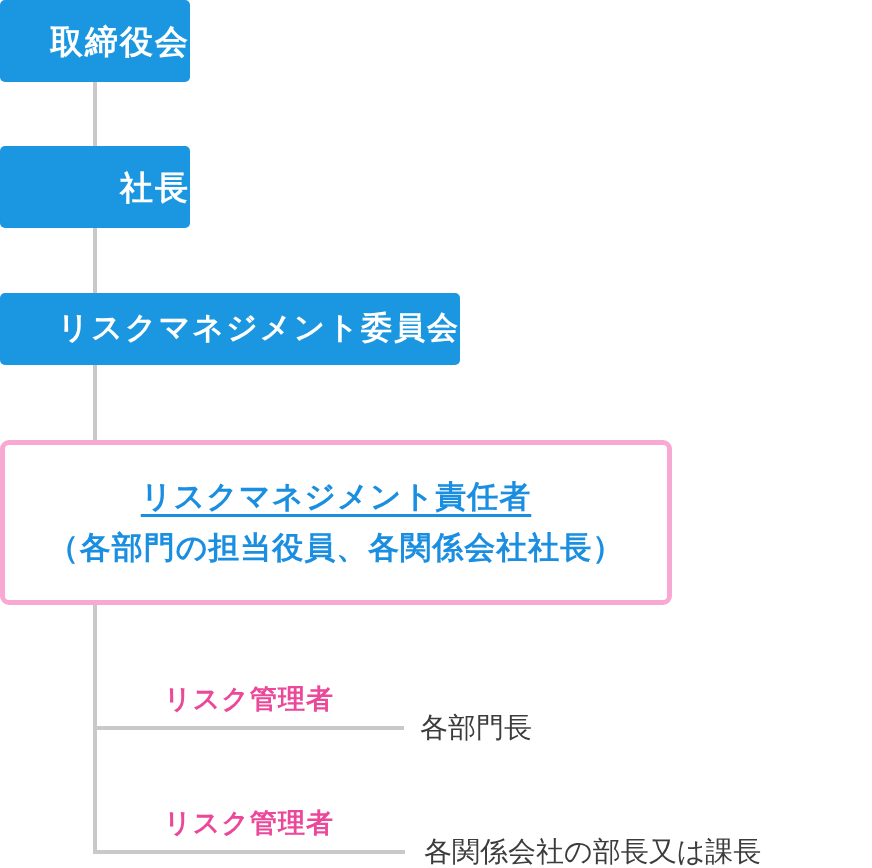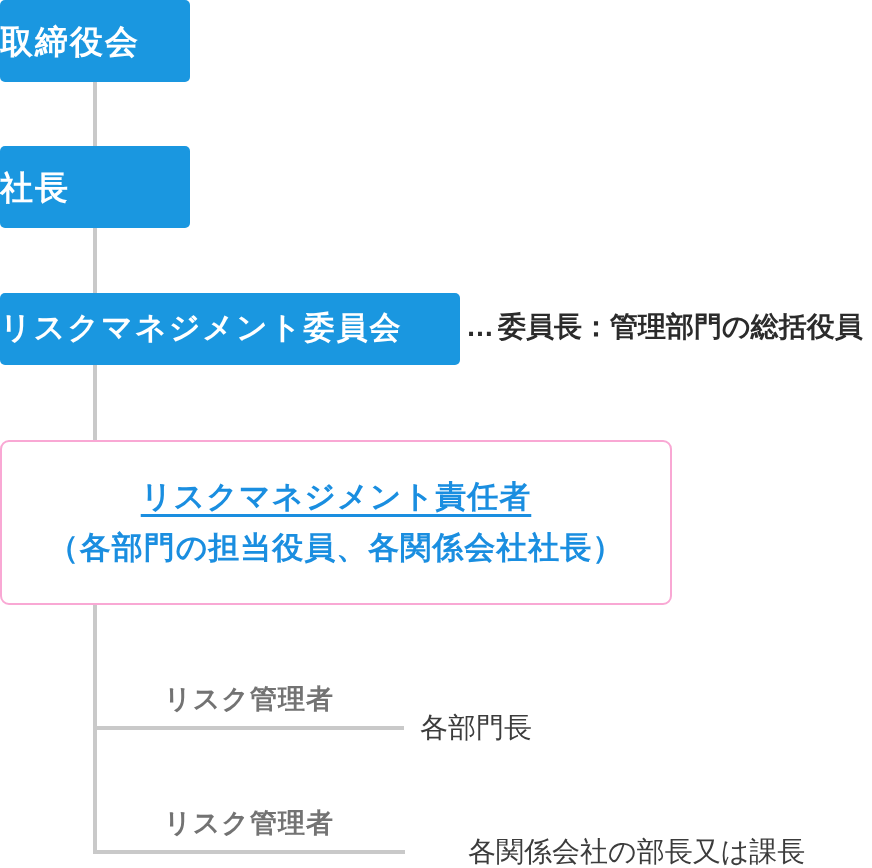--- a/index.html
+++ b/index.html
@@ -32,21 +32,21 @@
   }
 
   
   .blue-box {
     position: absolute;
     left: 0;
     background: #1a97e0;
     border-radius: 5px;
     display: flex;
     align-items: center;
-    justify-content: flex-start;
+    justify-content: flex-end;
     box-sizing: border-box;
   }
   .blue-box .box-label {
     color: #ffffff;
     font-weight: 700;
     font-size: 33px;
     letter-spacing: 2px;
     line-height: 1;
     white-space: nowrap;
   }
@@ -73,21 +73,21 @@
   }
 
   
   #box-responsible {
     position: absolute;
     left: 0;
     top: 440px;
     width: 672px;
     height: 165px;
     background: #ffffff;
-    border: 2px solid #f9a8d4;
+    border: 5px solid #f9a8d4;
     border-radius: 9px;
     box-sizing: border-box;
     display: flex;
     flex-direction: column;
     align-items: center;
     justify-content: center;
   }
   #box-responsible .resp-title {
     color: #1a8ee0;
     font-weight: 700;
@@ -105,40 +105,40 @@
     font-size: 31px;
     line-height: 1.25;
     margin-top: 12px;
     white-space: nowrap;
     letter-spacing: 1px;
   }
 
   
   .branch-label {
     position: absolute;
-    color: #737373;
+    color: #ec4899;
     font-weight: 700;
     font-size: 27px;
     line-height: 1;
     white-space: nowrap;
     letter-spacing: 1px;
   }
   .branch-desc {
     position: absolute;
     color: #3c3c3c;
     font-weight: 400;
     font-size: 28px;
     line-height: 1;
     white-space: nowrap;
     letter-spacing: 0px;
   }
   #branch-1-label { left: 164px; top: 686px; }
   #branch-1-desc  { left: 420px; top: 714px; }
   #branch-2-label { left: 164px; top: 810px; }
-  #branch-2-desc  { left: 468px; top: 838px; }
+  #branch-2-desc  { left: 424px; top: 838px; }
 </style>
 </head>
 <body>
 
 <div id="chart-root">
 
   <div class="v-connector" style="top:82px;  height:64px;"></div>
   <div class="v-connector" style="top:228px; height:65px;"></div>
   <div class="v-connector" style="top:365px; height:75px;"></div>
   <div class="v-connector" style="top:605px; height:249px;"></div>
@@ -151,23 +151,20 @@
   </div>
 
   <div id="box-pres" class="blue-box">
     <span class="box-label">社長</span>
   </div>
 
   <div id="box-comm" class="blue-box">
     <span class="box-label">リスクマネジメント委員会</span>
   </div>
 
-  <div id="committee-note">
-    <span class="dots">…</span><span>委員長：管理部門の総括役員</span>
-  </div>
 
   <div id="box-responsible">
     <span class="resp-title">リスクマネジメント責任者</span>
     <span class="resp-subtitle">（各部門の担当役員、各関係会社社長）</span>
   </div>
 
   <div id="branch-1-label" class="branch-label">リスク管理者</div>
   <div id="branch-1-desc" class="branch-desc">各部門長</div>
 
   <div id="branch-2-label" class="branch-label">リスク管理者</div>

